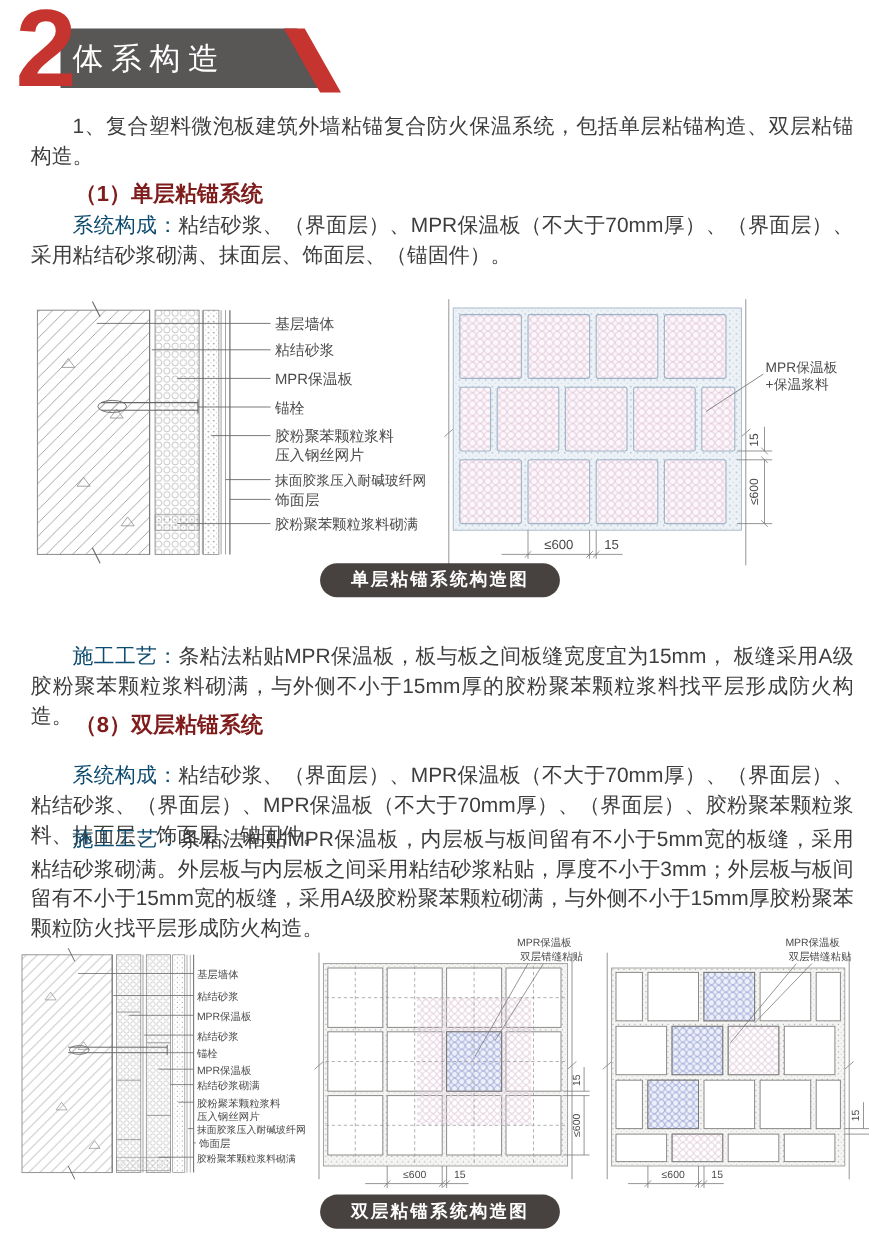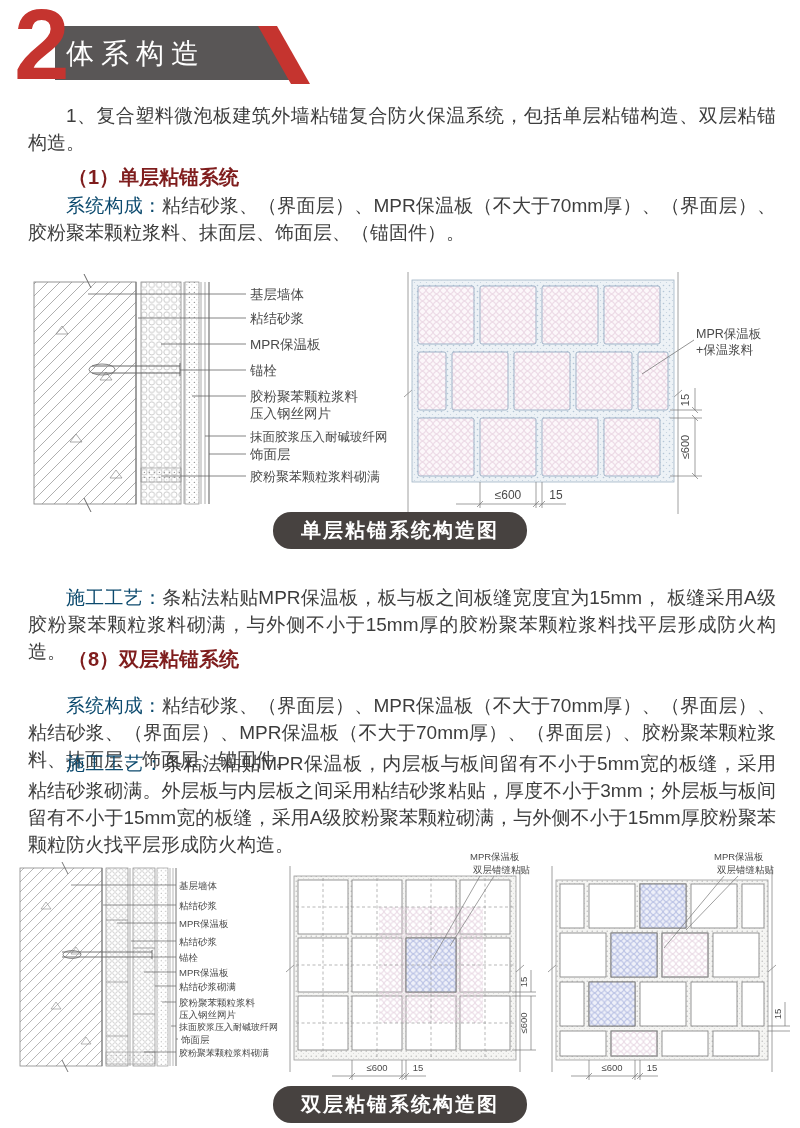--- a/index.html
+++ b/index.html
@@ -23,42 +23,42 @@
     position:absolute; left:28px; width:748px; margin:0;
     font-size:19px; line-height:27px; text-align:justify; text-indent:2em;
   }
   .red { color:#0c4a6e; }
   .h {
     position:absolute; left:28px; width:748px; margin:0;
     font-size:20px; line-height:26px; font-weight:bold; color:#7f1d1d; text-indent:2em;
   }
   .cap {
     position:absolute; left:50%; transform:translateX(-50%);
-    background:#474240; color:#ffffff; font-size:20px; font-weight:bold;
+    background:#474240; color:#ffffff; font-size:16px; font-weight:bold;
     letter-spacing:2px; padding:5px 28px; border-radius:18px; white-space:nowrap;
   }
   .dsvg { position:absolute; }
   svg text { fill:#4a4a4a; font-family:"Liberation Sans","DejaVu Sans",sans-serif; }
 </style>
 </head>
 <body>
 
 <div class="page">
 
   <svg class="hdr-svg" width="340" height="95" aria-hidden="true">
     <polygon points="55,26 270,26 302,80 55,80" fill="#595656"></polygon>
     <polygon points="258,26 277,26 310,84 291,84" fill="#c5342f"></polygon>
   </svg>
   <div class="num2">2</div>
   <div class="hdr-title">体系构造</div>
 
   <p class="para" style="top:102px">1、复合塑料微泡板建筑外墙粘锚复合防火保温系统，包括单层粘锚构造、双层粘锚构造。</p>
 
   <h3 class="h" style="top:164px">（1）单层粘锚系统</h3>
-  <p class="para" style="top:192px"><span class="red">系统构成：</span><span>粘结砂浆、（界面层）、MPR保温板（不大于70mm厚）、（界面层）、胶粉聚苯颗粒浆料、抹面层、饰面层、（锚固件）。</span></p>
+  <p class="para" style="top:192px"><span class="red">系统构成：</span><span>粘结砂浆、（界面层）、MPR保温板（不大于70mm厚）、（界面层）、采用粘结砂浆砌满、抹面层、饰面层、（锚固件）。</span></p>
 
   <svg class="dsvg" style="left:28px;top:266px" width="372" height="254" viewBox="0 0 372 254">
     <defs>
       <pattern id="h1" width="12" height="12" patternUnits="userSpaceOnUse">
           <path d="M0,12 L12,0" stroke="#9a9a9a" stroke-width="0.8" fill="none"></path>
         </pattern>
       <pattern id="hy1" width="7.5" height="7.5" patternUnits="userSpaceOnUse">
           <circle cx="3.7" cy="3.7" r="2.9" fill="none" stroke="#a9a9a9" stroke-width="0.6"></circle>
         </pattern>
       <pattern id="d1" width="5" height="5" patternUnits="userSpaceOnUse">

